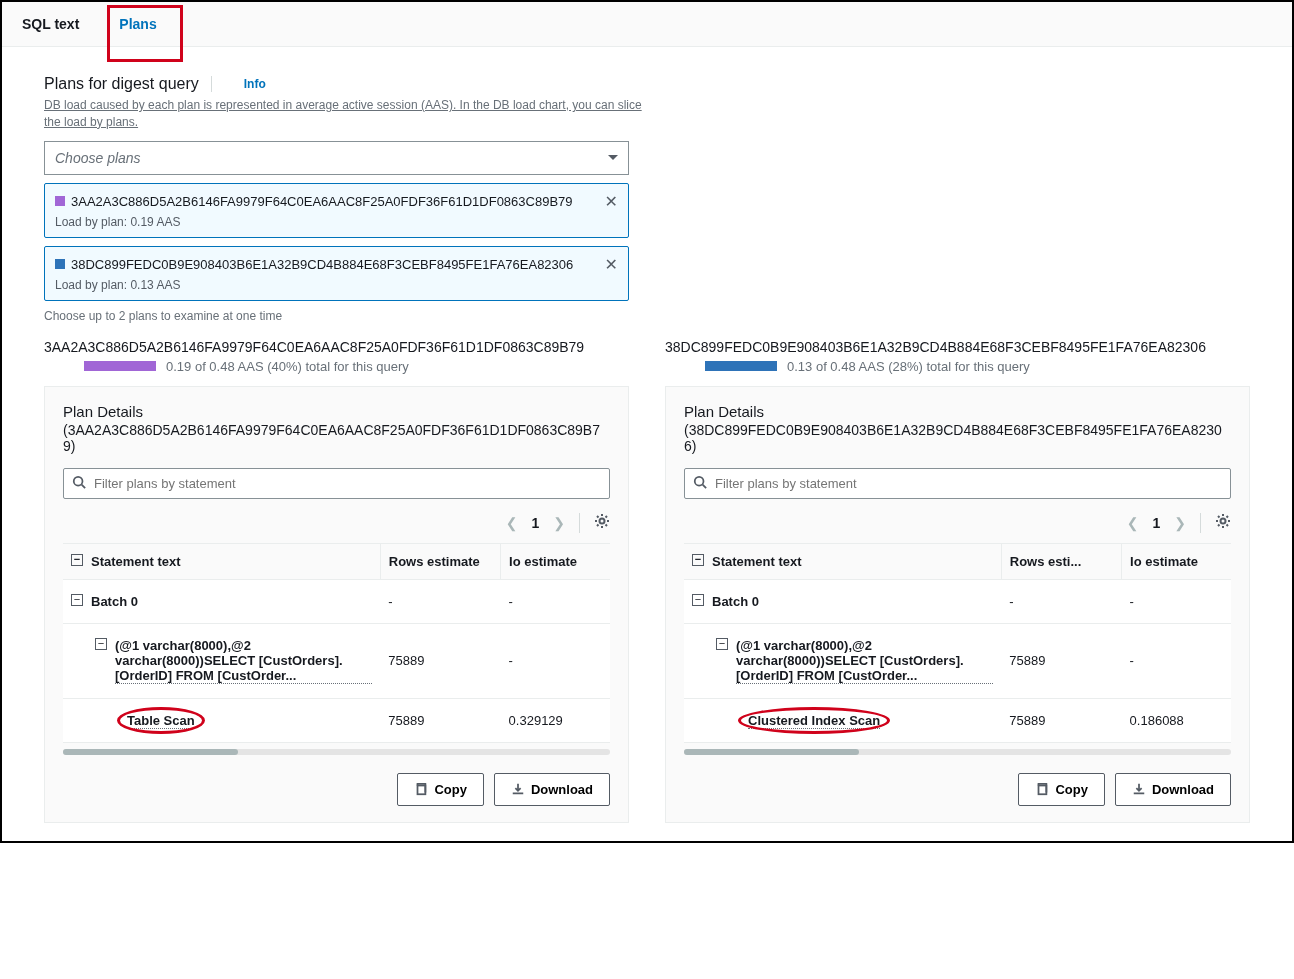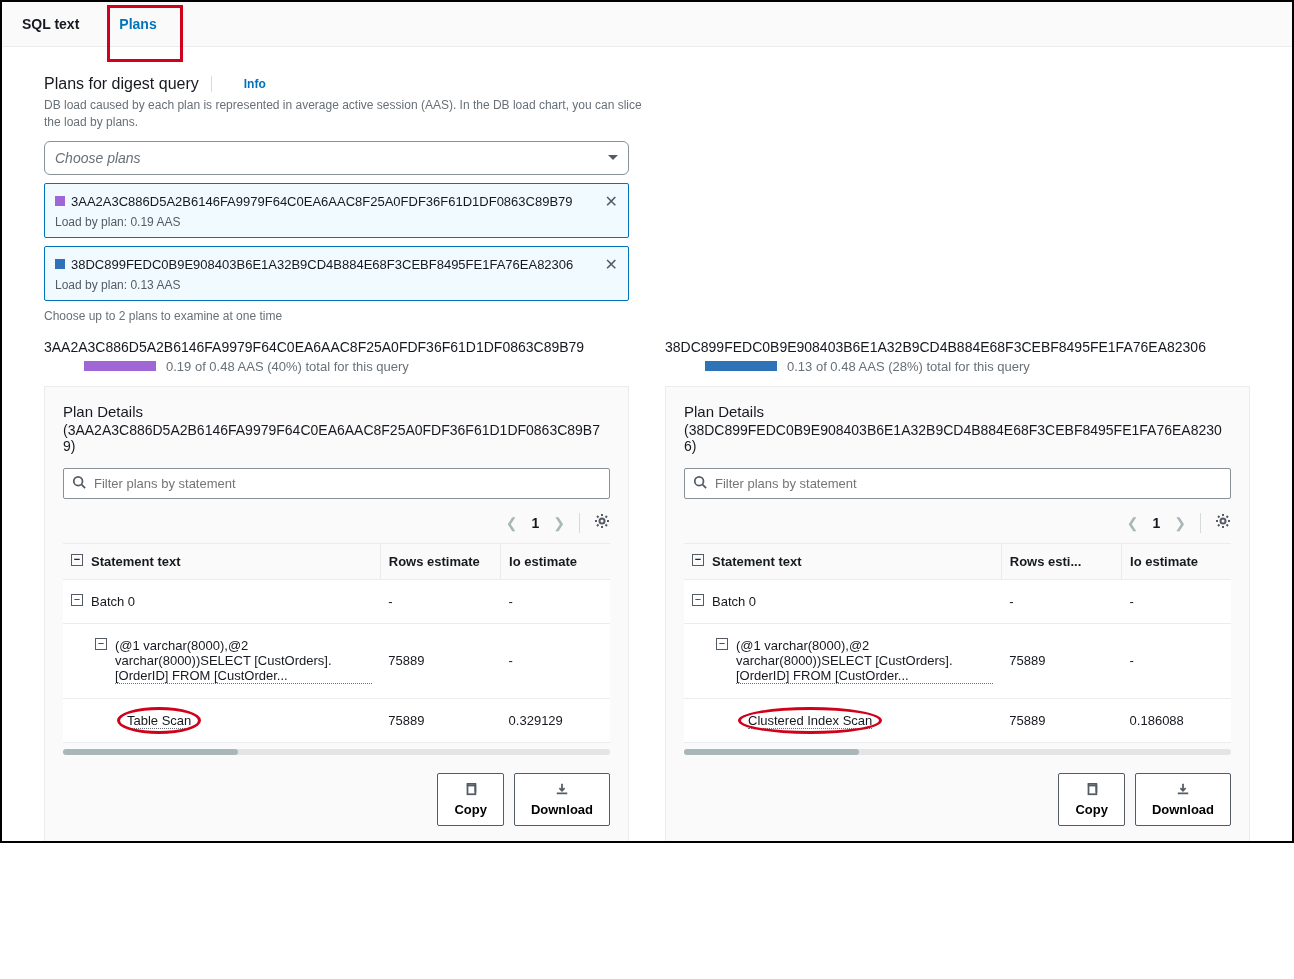--- a/index.html
+++ b/index.html
@@ -7,22 +7,22 @@
 .outer { border: 2px solid #000; width: 1294px; height: 843px; position: relative; overflow: hidden; }
 .tabs { display: flex; border-bottom: 1px solid #eaeded; background: #fafafa; }
 .tab { padding: 14px 20px; font-weight: 700; color: #16191f; cursor: pointer; }
 .tab.active { color: #0073bb; }
 .tab-highlight { position: absolute; border: 3px solid #d0021b; top: 3px; left: 105px; width: 76px; height: 57px; pointer-events: none; }
 .content { padding: 28px 42px; }
 .header-row { display: flex; align-items: center; gap: 12px; }
 .header-title { font-size: 16px; font-weight: 400; }
 .divider-v { width: 1px; height: 16px; background: #d5dbdb; }
 .info-link { color: #0073bb; font-size: 12px; font-weight: 700; cursor: pointer; padding-left: 20px; }
-.desc { color: #687078; font-size: 12px; margin-top: 4px; line-height: 1.4; max-width: 610px; }
-.dropdown { margin-top: 10px; width: 585px; border: 1px solid #879196; border-radius: 6px; padding: 8px 10px; display: flex; justify-content: space-between; align-items: center; cursor: pointer; }
+.desc { color: #687078; font-size: 12px; margin-top: 4px; line-height: 1.4; max-width: 610px; text-decoration: underline; }
+.dropdown { margin-top: 10px; width: 585px; border: 1px solid #879196; border-radius: 0; padding: 8px 10px; display: flex; justify-content: space-between; align-items: center; cursor: pointer; }
 .dropdown-placeholder { color: #687078; font-style: italic; }
 .caret-down { width: 0; height: 0; border-left: 5px solid transparent; border-right: 5px solid transparent; border-top: 5px solid #545b64; }
 .plan-chip { margin-top: 8px; width: 585px; border: 1px solid #0073bb; background: #f1faff; border-radius: 2px; padding: 8px 10px; position: relative; }
 .chip-row { display: flex; align-items: center; gap: 6px; }
 .chip-sq { width: 10px; height: 10px; display: inline-block; }
 .chip-hash { font-size: 13px; word-break: break-all; flex: 1; }
 .chip-x { cursor: pointer; font-size: 16px; color: #545b64; }
 .chip-sub { font-size: 12px; color: #545b64; margin-top: 4px; }
 .hint { font-size: 12px; color: #687078; margin-top: 8px; }
 .compare-row { display: flex; gap: 36px; margin-top: 16px; }
@@ -43,28 +43,28 @@
 .gear-icon svg { width: 16px; height: 16px; stroke: #545b64; fill: none; stroke-width: 2; }
 .pager-sep { width: 1px; height: 20px; background: #d5dbdb; }
 .table { width: 100%; border-collapse: collapse; margin-top: 10px; table-layout: fixed; }
 .table th { text-align: left; font-size: 13px; font-weight: 700; padding: 10px 8px; border-top: 1px solid #eaeded; border-bottom: 1px solid #eaeded; background: #fafafa; color: #16191f; white-space: nowrap; overflow: hidden; text-overflow: ellipsis; }
 .table th:not(:last-child) { border-right: 1px solid #eaeded; }
 .table td { padding: 14px 8px; border-bottom: 1px solid #eaeded; font-size: 13px; vertical-align: middle; background: #fff; }
 .toggle-icon { width: 12px; height: 12px; border: 1px solid #545b64; display: inline-flex; align-items: center; justify-content: center; font-size: 11px; line-height: 1; cursor: pointer; flex-shrink: 0; }
 .stmt-cell { display: flex; align-items: flex-start; gap: 8px; }
 .stmt-indent-1 { padding-left: 24px; }
 .stmt-indent-2 { padding-left: 56px; }
-.stmt-text { word-break: break-word; }
+.stmt-text { word-break: break-word; font-weight: bold; }
 .dotted-underline { border-bottom: 1px dotted #687078; display: inline; }
 .red-ellipse { position: relative; display: inline-block; }
 .red-ellipse::after { content: ''; position: absolute; border: 3px solid #d0021b; border-radius: 50%; left: -10px; right: -10px; top: -6px; bottom: -6px; pointer-events: none; }
 .hscroll { height: 6px; background: #e4e4e4; border-radius: 3px; margin-top: 6px; position: relative; }
 .hscroll-thumb { position: absolute; height: 6px; background: #aab7b8; border-radius: 3px; width: 32%; left: 0; }
 .btn-row { display: flex; justify-content: flex-end; gap: 10px; margin-top: 18px; }
-.btn { border: 1px solid #545b64; background: #fff; padding: 8px 16px; font-weight: 700; font-size: 13px; display: flex; align-items: center; gap: 6px; cursor: pointer; border-radius: 2px; flex-direction: column; }
+.btn { border: 1px solid #545b64; background: #fff; padding: 8px 16px; font-weight: 700; font-size: 13px; display: flex; align-items: center; gap: 6px; cursor: pointer; border-radius: 2px; }
 .btn svg { width: 14px; height: 14px; stroke: #545b64; fill: none; stroke-width: 2; }
 </style>
 </head>
 <body>
 
 <div class="outer">
   <div class="tabs">
     <div class="tab">SQL text</div>
     <div class="tab active">Plans</div>
   </div>

